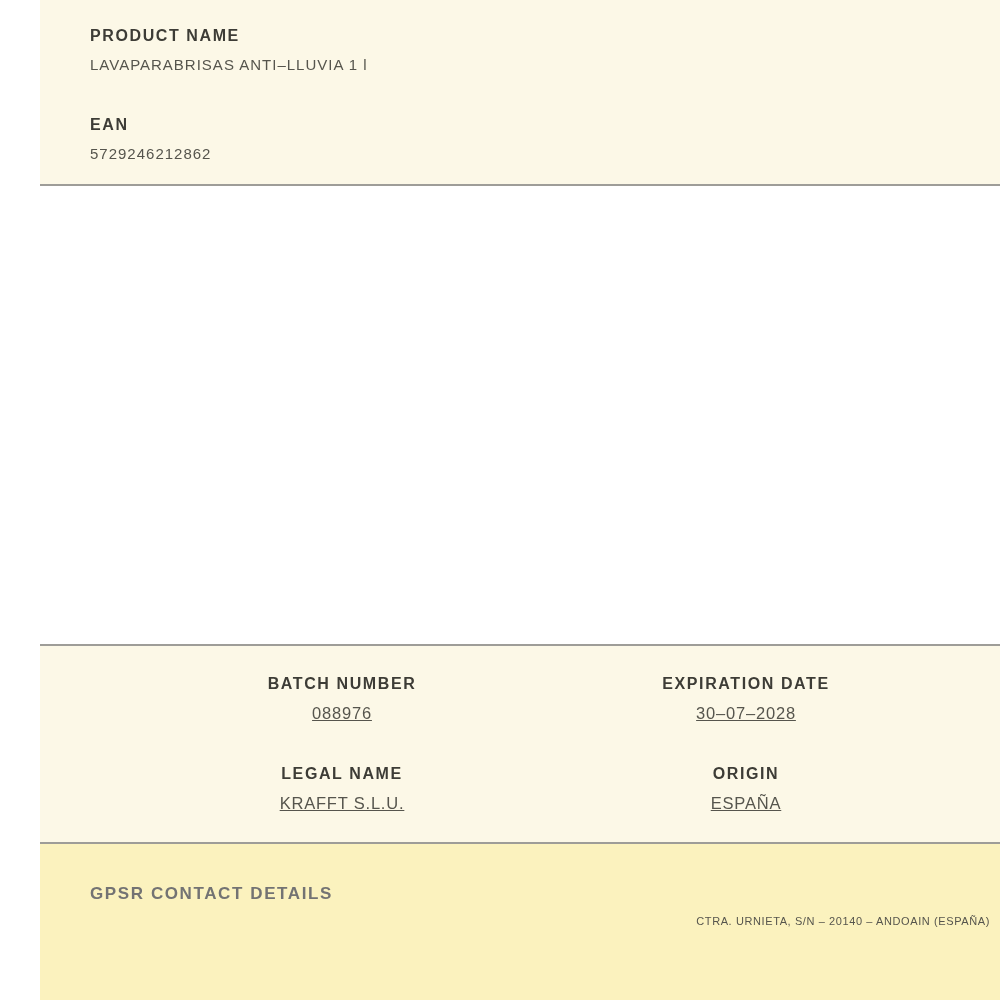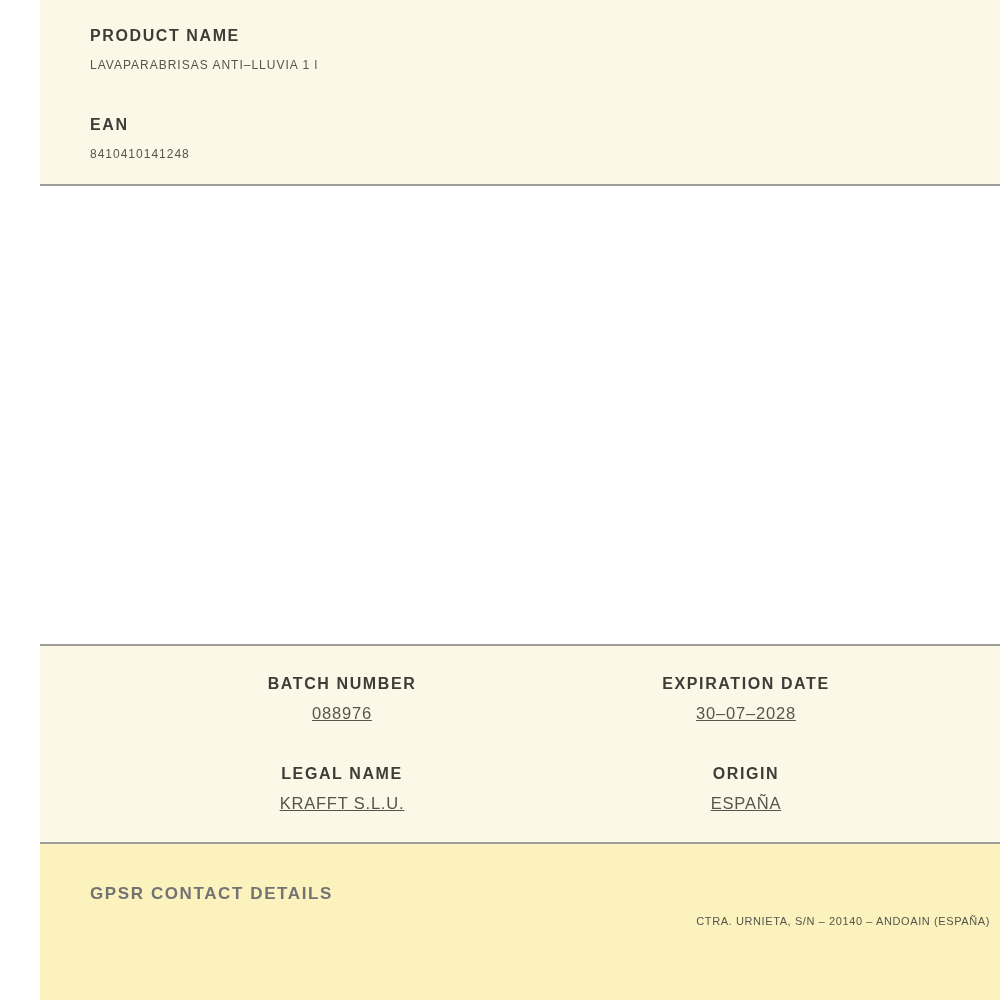--- a/index.html
+++ b/index.html
@@ -29,21 +29,21 @@
     padding: 26px 50px 0 50px;
   }
   .field-label {
     font-size: 16px;
     font-weight: bold;
     letter-spacing: 1.6px;
     color: #3D3C36;
     line-height: 19px;
   }
   .field-value {
-    font-size: 12px;
+    font-size: 15px;
     font-weight: normal;
     letter-spacing: 1.0px;
     color: #56554D;
     line-height: 20px;
     margin-top: 10px;
   }
   .field-gap { margin-top: 40px; }
 
   
   .image-section {
@@ -92,21 +92,21 @@
 </head>
 <body>
 
 <div class="page">
 
   <div class="header-section">
     <div class="field-label">PRODUCT NAME</div>
     <div class="field-value">LAVAPARABRISAS ANTI–LLUVIA 1 l</div>
 
     <div class="field-label field-gap">EAN</div>
-    <div class="field-value">8410410141248</div>
+    <div class="field-value">5729246212862</div>
   </div>
 
   <div class="image-section"></div>
 
   <div class="details-section">
     <div class="details-grid">
 
       <div class="details-cell">
         <div class="field-label">BATCH NUMBER</div>
         <div class="field-value">088976</div>

